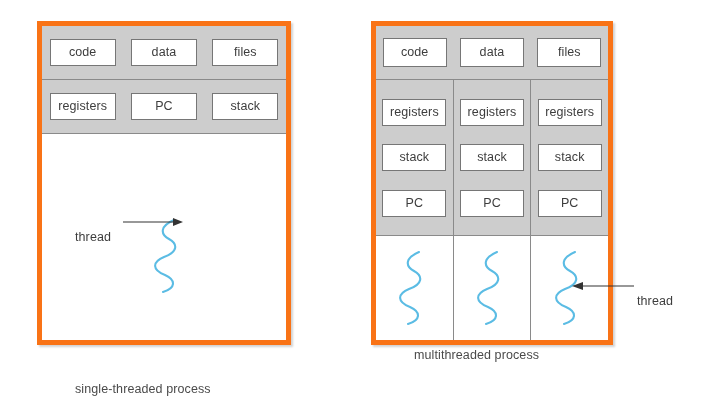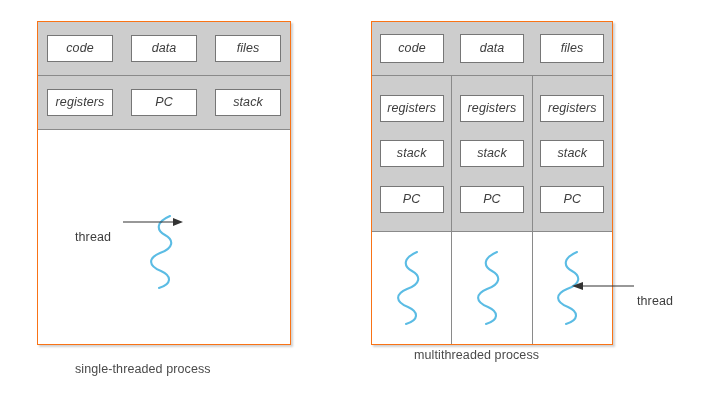--- a/index.html
+++ b/index.html
@@ -13,23 +13,22 @@
     position: relative;
     font-family: "Liberation Sans", sans-serif;
     overflow: hidden;
   }
 
   
   .diagram {
     position: absolute;
     box-sizing: border-box;
     background: #fef9c3;
-    border: 1px solid #f97316;
+    border: 5px solid #f97316;
     box-shadow: 2px 2px 2px rgba(0,0,0,0.18);
-    font-style: italic;
   }
   #single-threaded-diagram {
     left: 37px;
     top: 21px;
     width: 254px;
     height: 324px;
   }
   #multithreaded-diagram {
     left: 371px;
     top: 21px;
@@ -181,21 +180,21 @@
   
   .caption {
     position: absolute;
     font-size: 12.5px;
     color: #4a4a4a;
     white-space: nowrap;
     letter-spacing: 0.1px;
   }
   #single-threaded-caption {
     left: 75px;
-    top: 362px;
+    top: 382px;
   }
   #multithreaded-caption {
     left: 414px;
     top: 348px;
   }
 </style>
 </head>
 <body>
 
 <div class="diagram" id="single-threaded-diagram">

